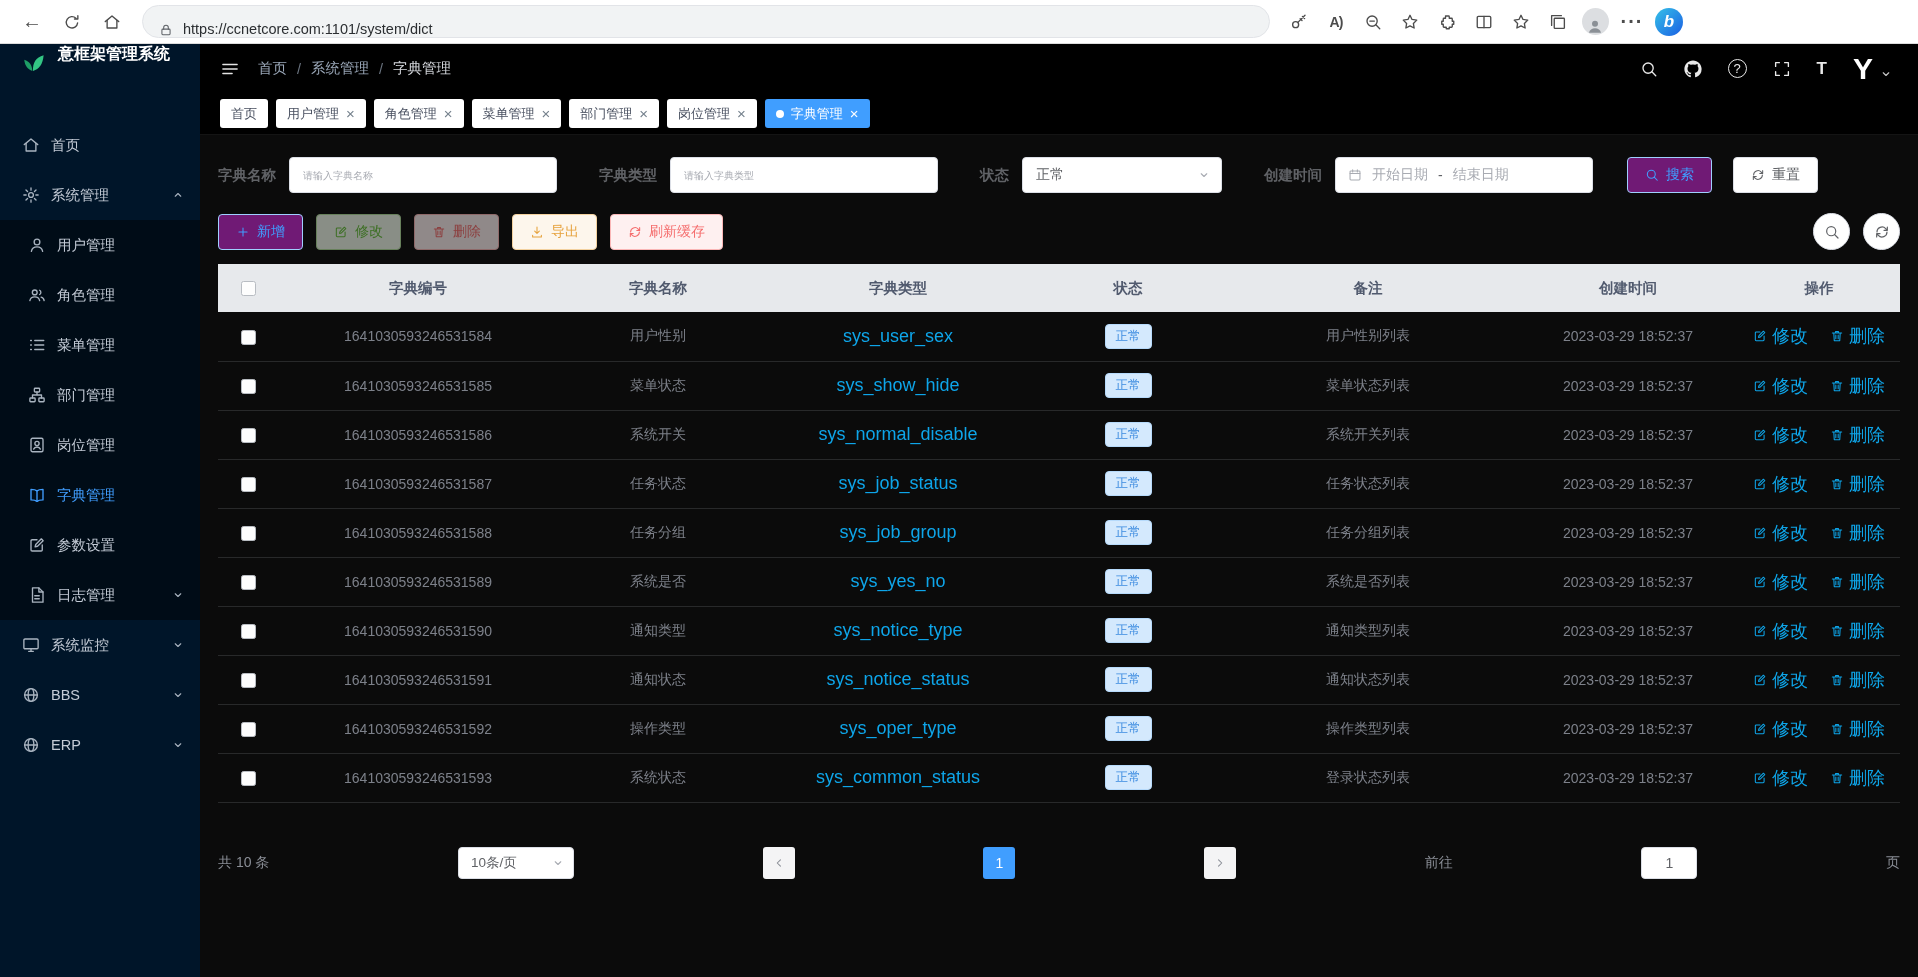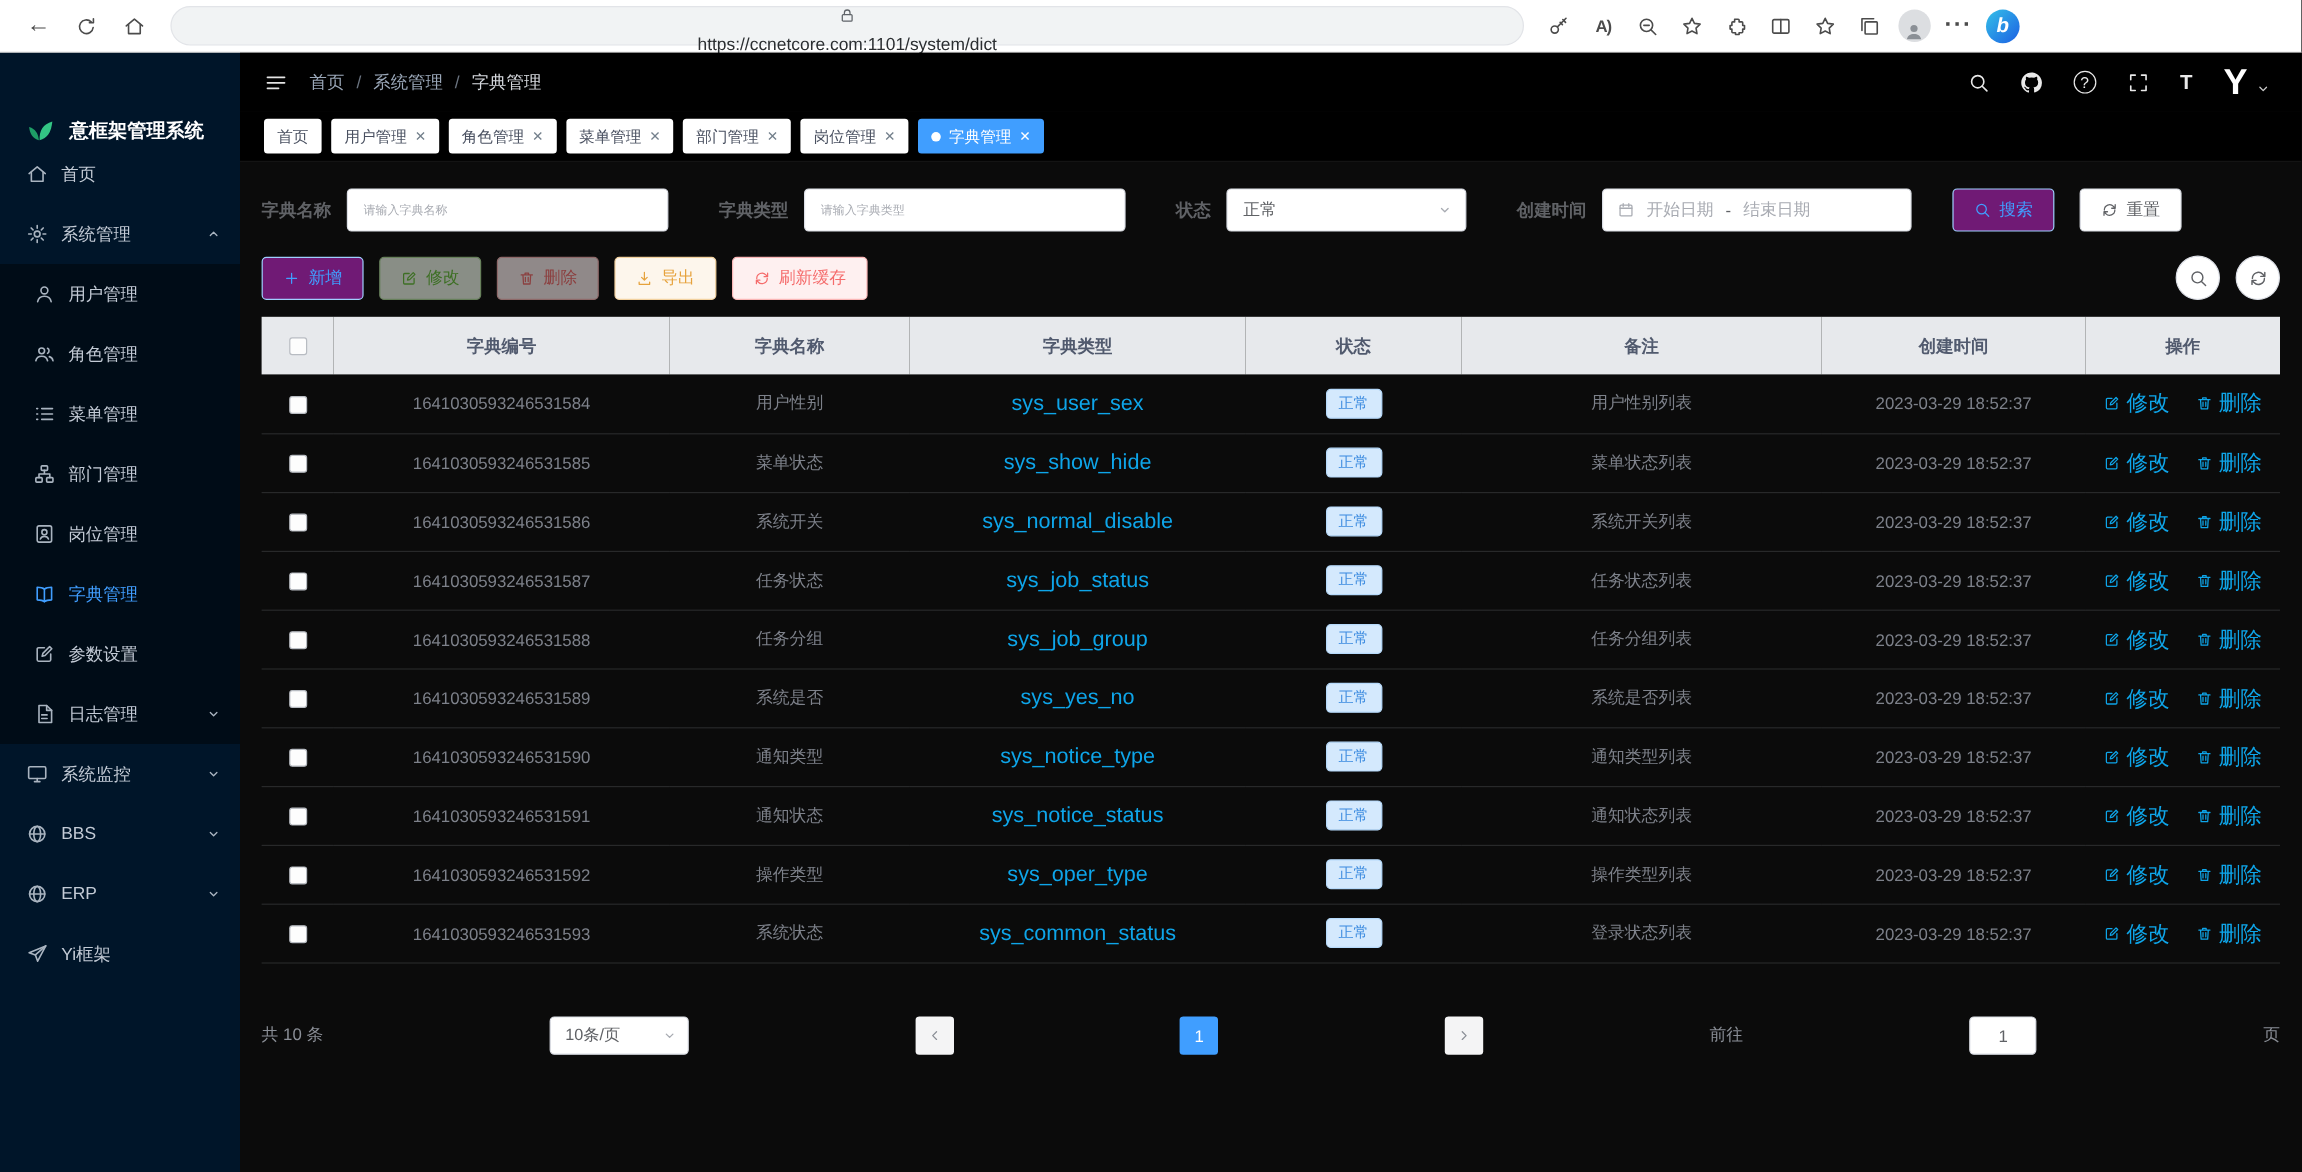--- a/index.html
+++ b/index.html
@@ -12,36 +12,36 @@
   .ic12{width:12px;height:12px;stroke-width:2.2;} .ic14{width:14px;height:14px;}
   .ic18{width:18px;height:18px;} .ic20{width:20px;height:20px;}
 
   
   .browser-bar { height:44px; background:#ffffff; display:flex; align-items:center;
                  padding:0 12px 0 14px; gap:4px; border-bottom:1px solid #dcdcdc; }
   .nav-ic { width:36px; height:36px; border-radius:6px; display:flex; align-items:center;
             justify-content:center; color:#4c4c4c; font-size:20px; flex:0 0 auto; cursor:pointer; }
   .ra { font-size:14px; font-weight:700; letter-spacing:-1px; }
   .urlbar { width:1128px; height:33px; margin:0 8px; background:#f1f3f4; border:1px solid #e2e4e8;
-            border-radius:17px; display:flex; align-items:center; gap:10px; padding:0 16px;flex-direction:column; }
+            border-radius:17px; display:flex; align-items:flex-end; gap:10px; padding:0 16px; }
   .url-text { font-size:14.5px; color:#2b2e31; }
   .b-right { display:flex; align-items:center; gap:3px; }
   .b-right .nav-ic { width:34px; }
   .avatar-circ { width:27px; height:27px; border-radius:50%; background:#dcdee1; color:#8b9096;
                  display:flex; align-items:flex-end; justify-content:center; overflow:hidden; }
   .bing { width:28px; height:28px; border-radius:50%; background:linear-gradient(135deg,#35c1e8,#1b5fe3);
           color:#fff; font-weight:700; font-size:17px; font-style:italic;
           display:flex; align-items:center; justify-content:center; }
 
   
   .app { display:flex; height:933px; }
 
   
   .sidebar { width:200px; background:#001529; flex:0 0 auto; display:flex; flex-direction:column; }
-  .logo-row { height:76px; display:flex; align-items:flex-end; gap:10px; padding-left:18px;
+  .logo-row { height:76px; display:flex; align-items:flex-start; gap:10px; padding-left:18px;
               color:#fff; font-size:16px; font-weight:700; cursor:pointer; }
   .menu-item { height:50px; display:flex; align-items:center; gap:11px; padding:0 16px 0 22px;
                color:#c3cbd6; font-size:14.5px; cursor:pointer; }
   .menu-item .ic { color:#a9b4c0; }
   .submenu { background:#000c17; }
   .submenu .menu-item { padding-left:28px; }
   .menu-item.active, .menu-item.active .ic { color:#409eff; }
   .caret-r { margin-left:auto; color:#8795a5; }
 
   
@@ -438,26 +438,20 @@
         </svg>
     </div>
     <div class="menu-item">
       <svg class="ic ic18">
           <use href="#i-globe"></use>
         </svg>
       <span>ERP</span>
       <svg class="ic ic12 caret-r">
           <use href="#i-chevdown"></use>
         </svg>
-    </div>
-    <div class="menu-item">
-      <svg class="ic ic18">
-          <use href="#i-plane"></use>
-        </svg>
-      <span>Yi框架</span>
     </div>
   </nav>
 
   <div class="main">
     <header class="topbar">
       <svg class="ic ic20 burger">
           <use href="#i-burger"></use>
         </svg>
       <nav class="crumbs">
         <span class="crumb">首页</span>

